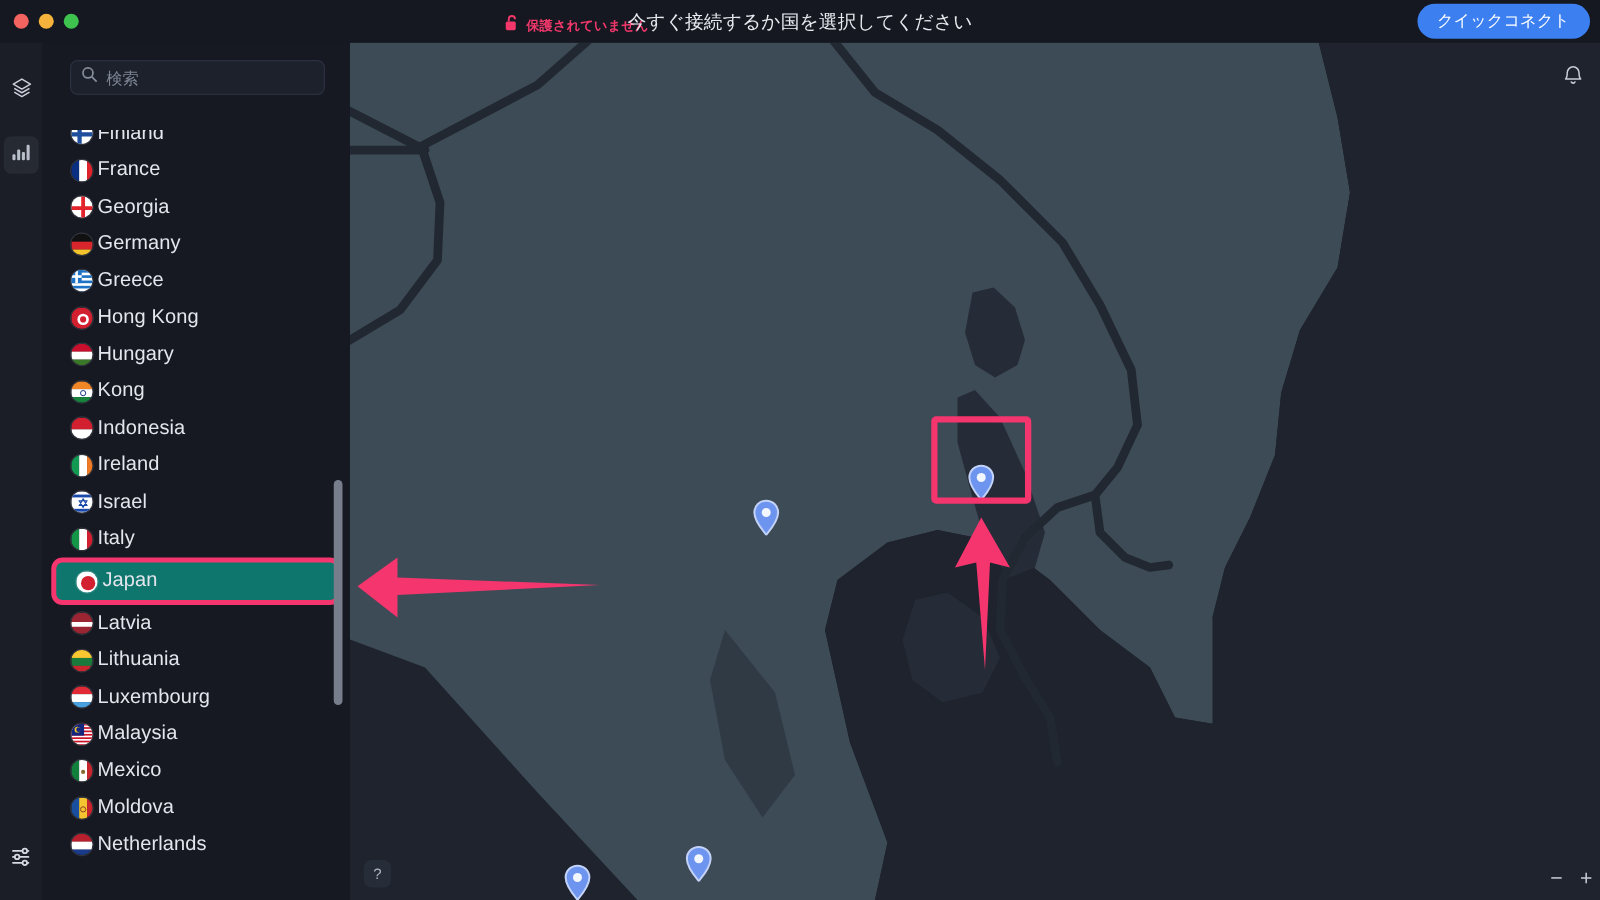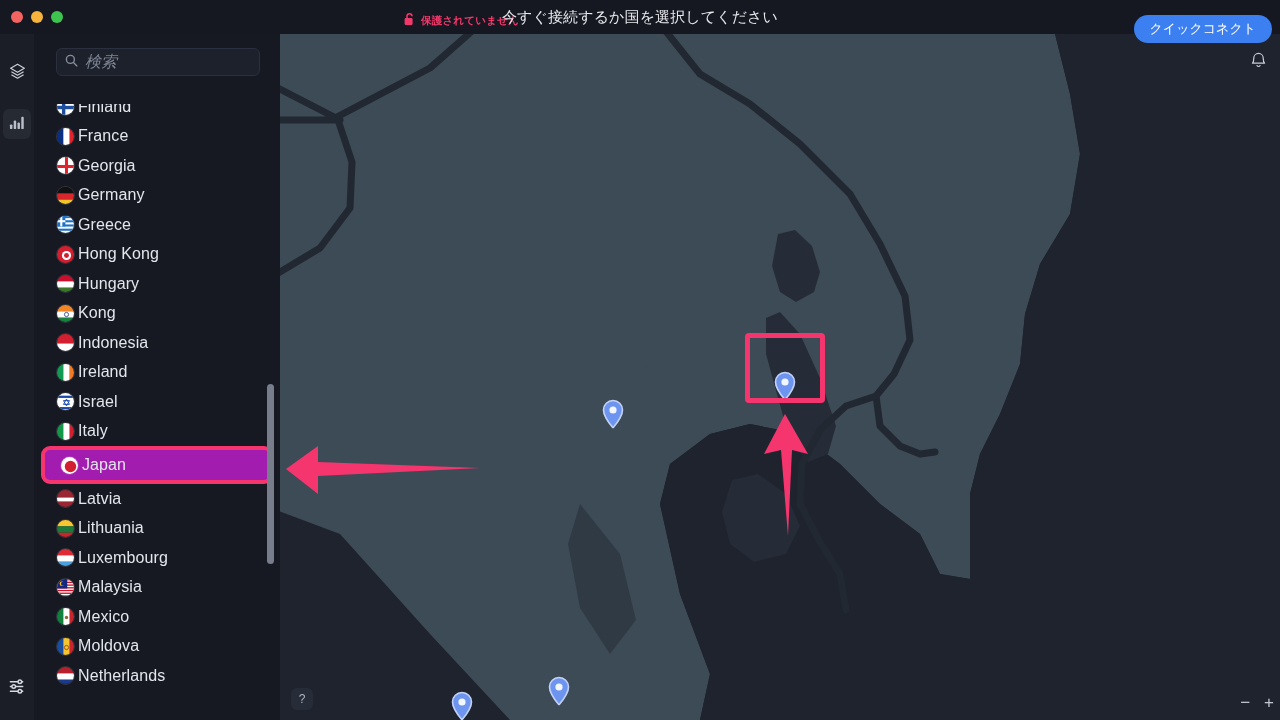--- a/index.html
+++ b/index.html
@@ -37,21 +37,21 @@
   }
   .tb-center {
     position: absolute; left: 0; top: 0; width: 1280px; height: 34px;
     display: flex; align-items: center; justify-content: center;
     pointer-events: none;
   }
   .tb-center span {
     color: #e8eaef; font-size: 15px; letter-spacing: .1px;
   }
   .qc-btn {
-    position: absolute; right: 8px; top: 15px;
+    position: absolute; right: 8px; top: 3px;
     height: 28px; padding: 0 16px;
     background: #3b7ff0; color: #ffffff;
     border: none; border-radius: 14px;
     font-family: "Liberation Sans", sans-serif;
     font-size: 13px; font-weight: 500;
     cursor: pointer;
     display: flex; align-items: center;
   }
 
   
@@ -89,23 +89,22 @@
     height: 28px;
     background: #1d212b;
     border: 1px solid #2b3040;
     border-radius: 6px;
     display: flex; align-items: center;
     padding: 0 8px;
   }
   .search-box svg { flex: 0 0 auto; margin-right: 7px; }
   .search-input {
     flex: 1; background: transparent; border: none; outline: none;
-    color: #d7dae2; font-size: 16px;
+    color: #d7dae2; font-size: 13px;
     font-family: "Liberation Sans", sans-serif;
-    font-style: italic;
   }
   .search-input::placeholder { color: #7d8494; }
 
   .list {
     position: absolute;
     top: 70px; left: 0; right: 0; bottom: 0;
     overflow: hidden;
   }
   .list-inner { position: absolute; top: -12px; left: 0; width: 246px; }
   .row {
@@ -127,21 +126,21 @@
   .row-label {
     color: #e3e6ec; font-size: 16px; letter-spacing: .1px;
     white-space: nowrap;
   }
   .row.highlight {
     border: 4px solid #f5356e;
     border-radius: 9px;
     height: 38px;
     margin: 0 7px 0 7px;
     padding-left: 37px;
-    background: #a21caf;
+    background: #0f766e;
   }
   .row.highlight .flag { left: 15px; }
 
   .scrollbar-track {
     position: absolute; right: 6px; top: 70px;
     width: 7px; height: 616px;
   }
   .scrollbar-thumb {
     position: absolute; left: 0; top: 280px;
     width: 7px; height: 180px;

